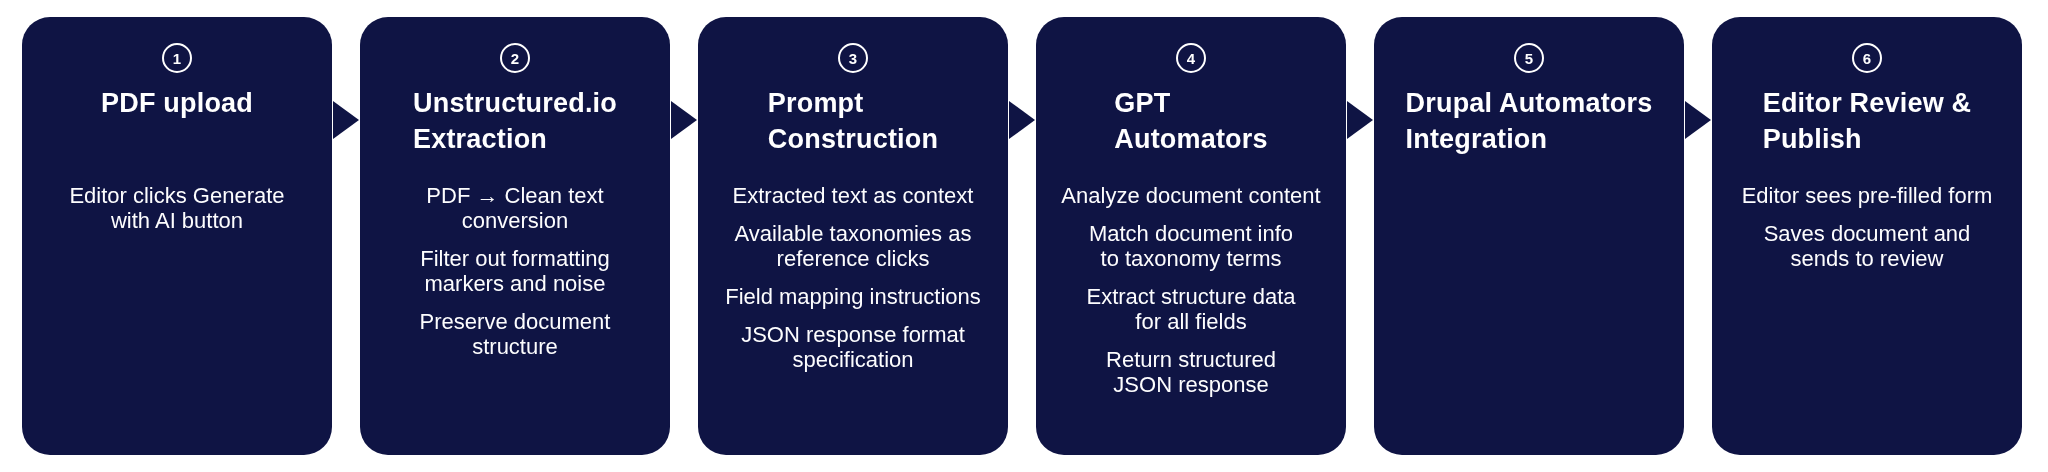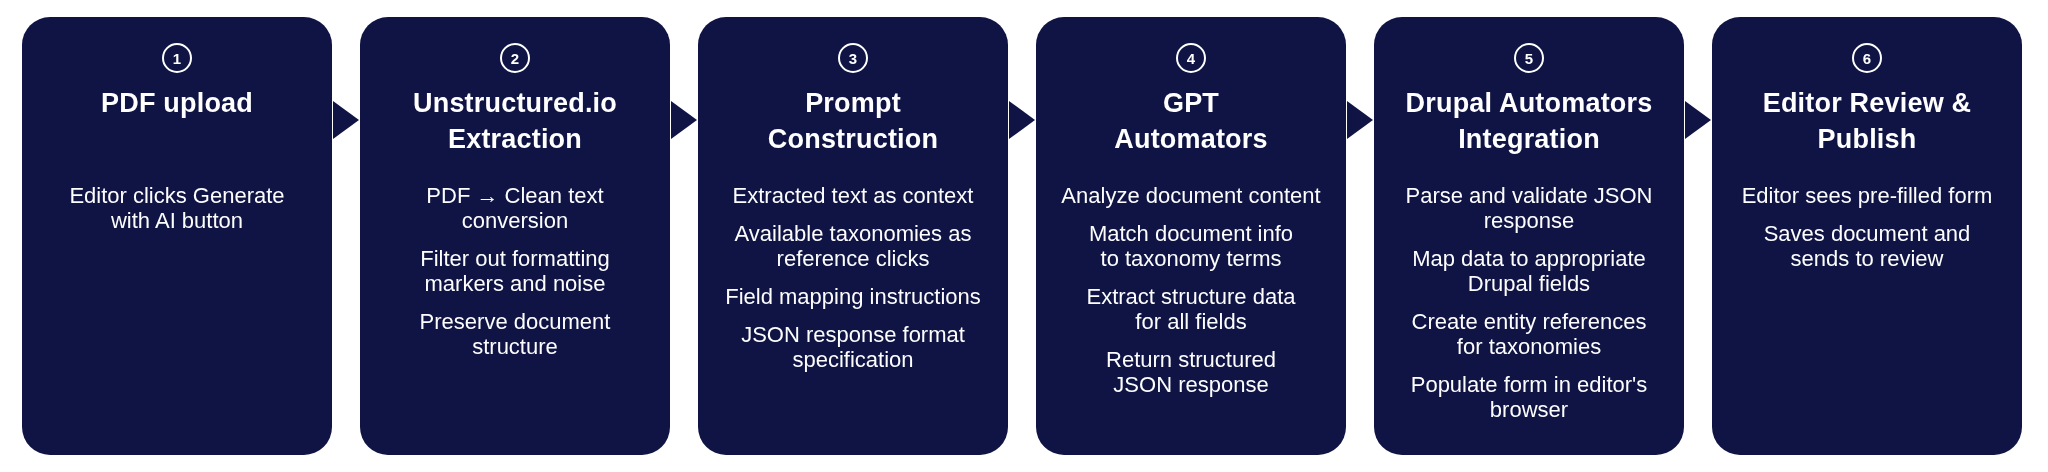--- a/index.html
+++ b/index.html
@@ -44,21 +44,20 @@
     justify-content: center;
     font-size: 15px;
     font-weight: 700;
     line-height: 1;
   }
   .step-title {
     margin-top: 12px;
     font-size: 27px;
     line-height: 36px;
     font-weight: 700;
-    text-align: center;
     white-space: pre-line;
     letter-spacing: 0.2px;
   }
   .card-body {
     display: flex;
     flex-direction: column;
     align-items: center;
   }
   .step-item {
     margin: 0 0 13px 0;
@@ -156,30 +155,20 @@
   </article>
 
   <article class="step-card">
     <div class="card-header">
       <div class="step-number-badge">
         <span>5</span>
       </div>
       <h2 class="step-title">Drupal Automators
 Integration</h2>
     </div>
-    <div class="card-body">
-      <p class="step-item">Parse and validate JSON
-response</p>
-      <p class="step-item">Map data to appropriate
-Drupal fields</p>
-      <p class="step-item">Create entity references
-for taxonomies</p>
-      <p class="step-item">Populate form in editor's
-browser</p>
-    </div>
     <div class="arrow-right"></div>
   </article>
 
   <article class="step-card">
     <div class="card-header">
       <div class="step-number-badge">
         <span>6</span>
       </div>
       <h2 class="step-title">Editor Review &amp;
 Publish</h2>

